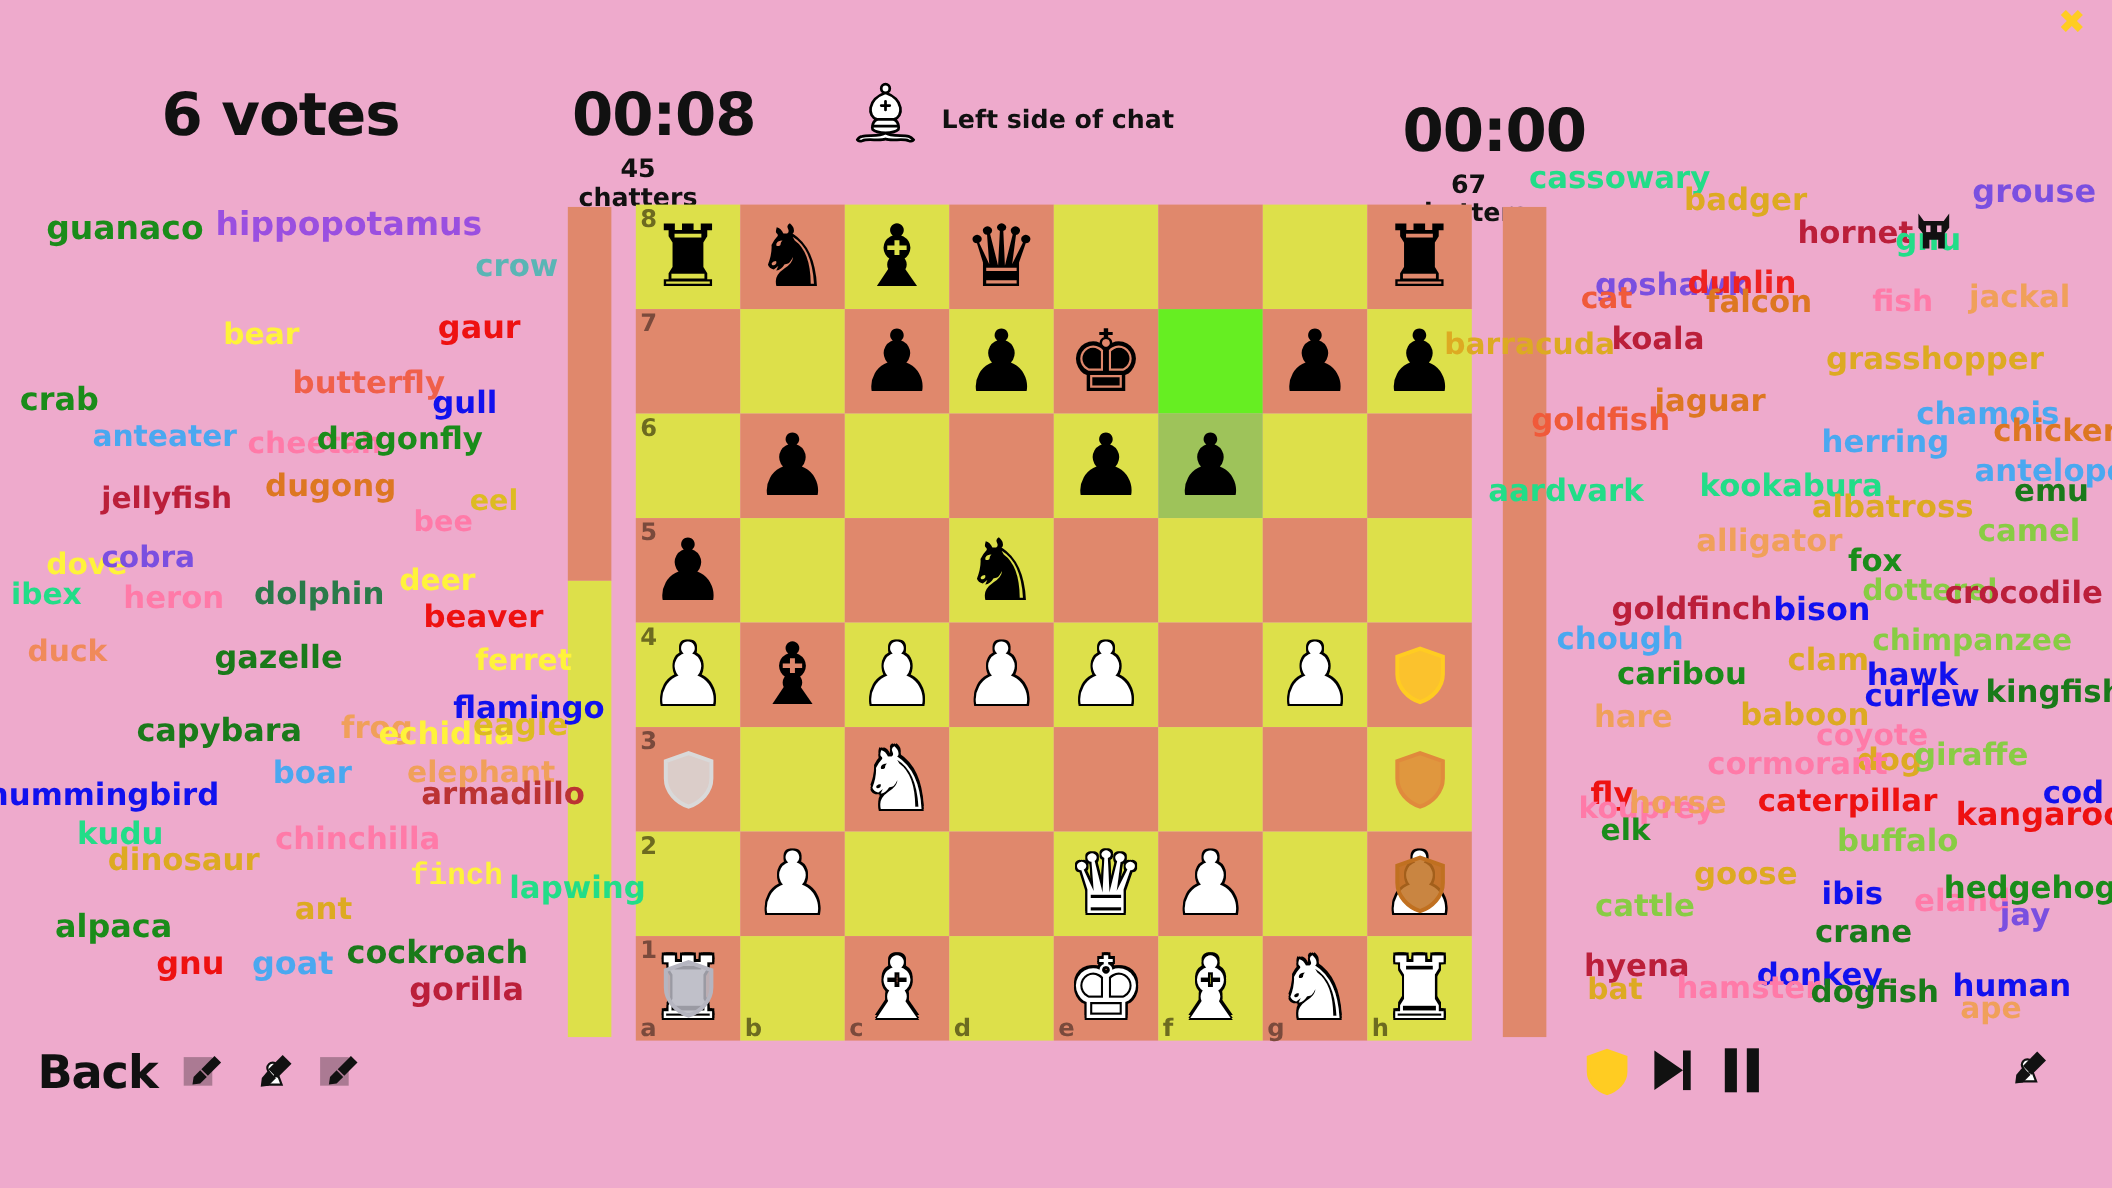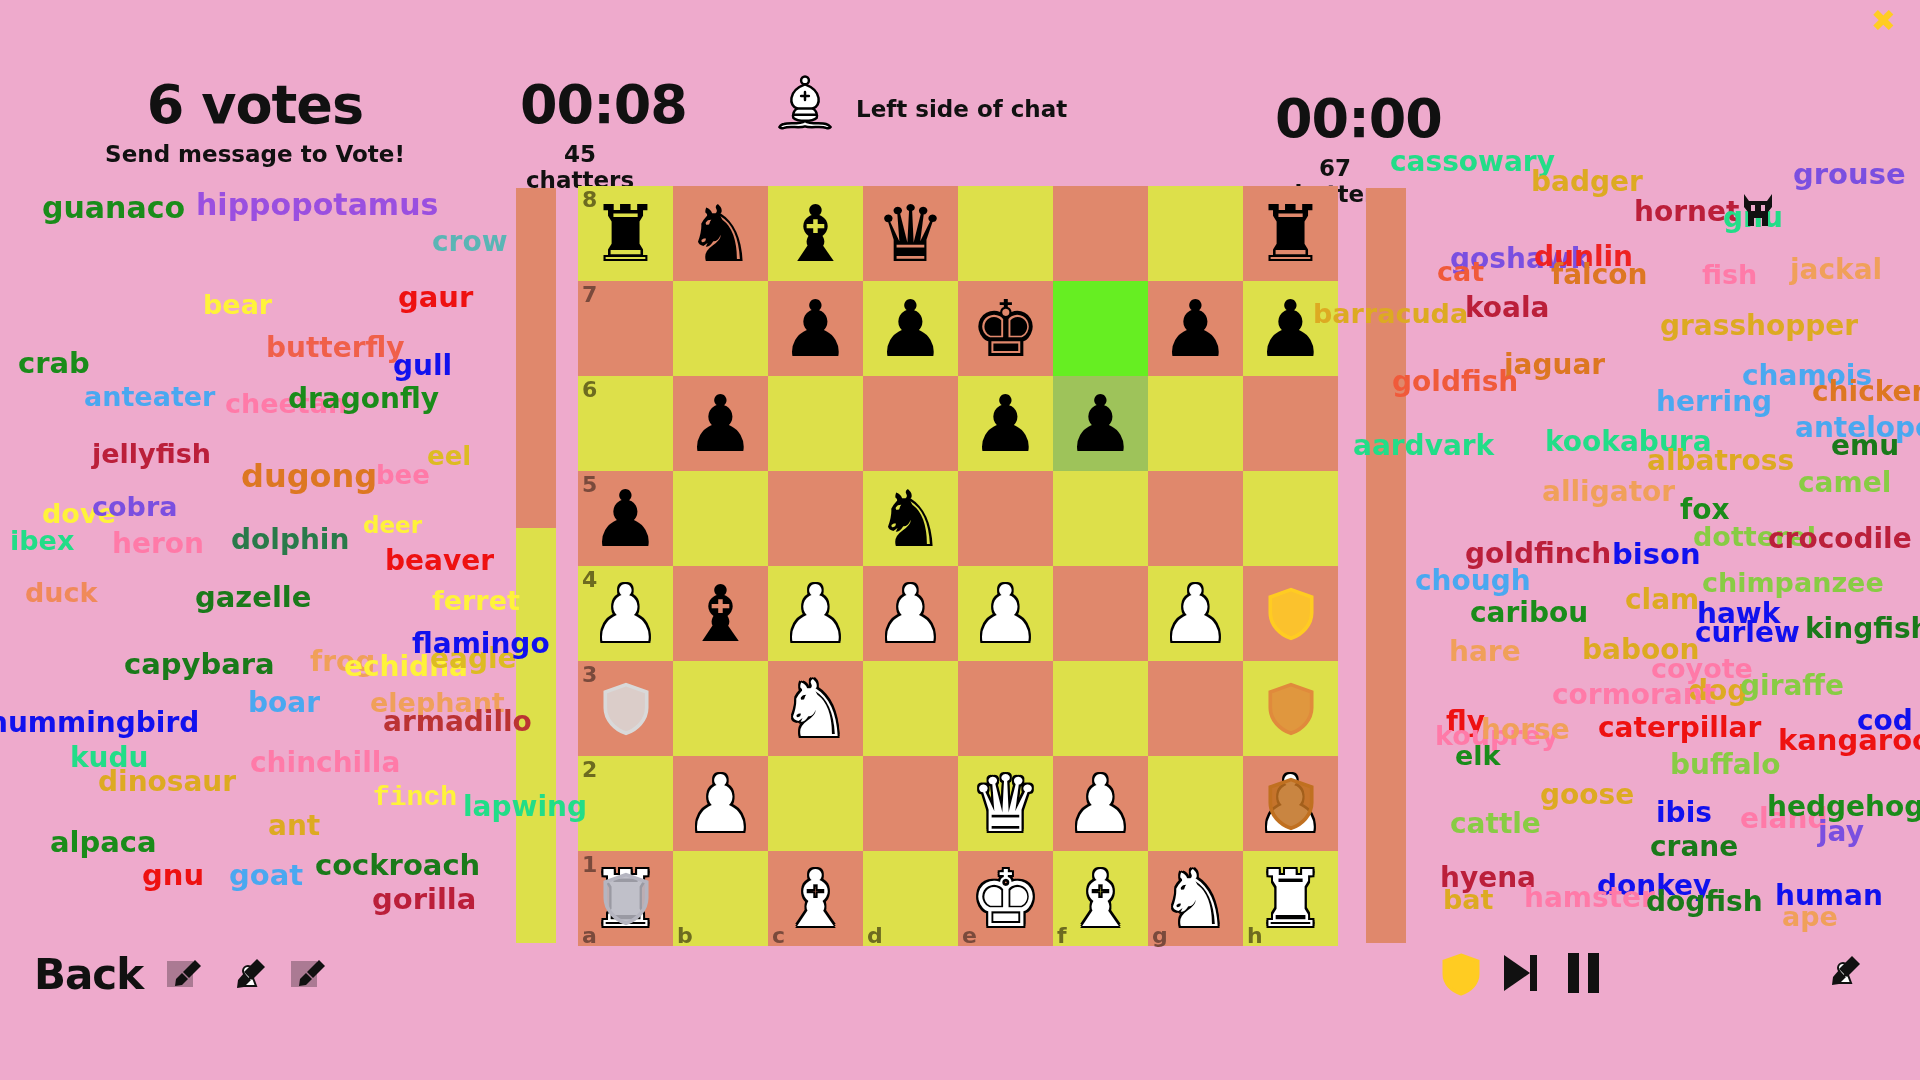--- a/index.html
+++ b/index.html
@@ -75,21 +75,20 @@
 </style>
 </head>
 <body>
 
 <div class="abs" id="demo-banner">
   <span id="demo-close">✖</span>
 </div>
 
 <div class="abs" id="vote-header">
   <div class="big-num">6 votes</div>
-  <div class="sub-txt">Send message to Vote!</div>
 </div>
 
 <div class="abs" id="left-timer">
   <div class="big-num">00:08</div>
   <div class="sub-txt">45 chatters</div>
 </div>
 
 <div class="abs" id="chat-title-block">
   <span>
     <svg width="70" height="86" viewBox="0 0 45 45">
@@ -307,29 +306,29 @@
     <span class="nm" style="left: 432px; top: 228px; font-size: 28px; color: rgb(90, 181, 181);">crow</span>
     <span class="nm" style="left: 203px; top: 291px; font-size: 27px; color: rgb(255, 243, 58);">bear</span>
     <span class="nm" style="left: 398px; top: 283px; font-size: 29px; color: rgb(238, 17, 17);">gaur</span>
     <span class="nm" style="left: 266px; top: 334px; font-size: 28px; color: rgb(240, 96, 74);">butterfly</span>
     <span class="nm" style="left: 18px; top: 349px; font-size: 29px; color: rgb(26, 140, 26);">crab</span>
     <span class="nm" style="left: 393px; top: 352px; font-size: 28px; color: rgb(17, 17, 238);">gull</span>
     <span class="nm" style="left: 84px; top: 383px; font-size: 27px; color: rgb(74, 168, 240);">anteater</span>
     <span class="nm" style="left: 225px; top: 390px; font-size: 27px; color: rgb(255, 122, 168);">cheetah</span>
     <span class="nm" style="left: 288px; top: 385px; font-size: 28px; color: rgb(26, 140, 26);">dragonfly</span>
     <span class="nm" style="left: 92px; top: 440px; font-size: 27px; color: rgb(187, 31, 58);">jellyfish</span>
-    <span class="nm" style="left: 241px; top: 460px; font-size: 32px; color: rgb(221, 119, 34); text-align: right;">dugong</span>
+    <span class="nm" style="left: 241px; top: 428px; font-size: 28px; color: rgb(221, 119, 34); text-align: right;">dugong</span>
     <span class="nm" style="left: 376px; top: 462px; font-size: 26px; color: rgb(255, 122, 168);">bee</span>
     <span class="nm" style="left: 427px; top: 443px; font-size: 26px; color: rgb(221, 187, 34);">eel</span>
     <span class="nm" style="left: 42px; top: 500px; font-size: 27px; color: rgb(255, 243, 58);">dove</span>
     <span class="nm" style="left: 92px; top: 493px; font-size: 27px; color: rgb(122, 79, 224);">cobra</span>
     <span class="nm" style="left: 10px; top: 527px; font-size: 27px; color: rgb(34, 221, 136);">ibex</span>
     <span class="nm" style="left: 112px; top: 530px; font-size: 28px; color: rgb(255, 122, 168);">heron</span>
     <span class="nm" style="left: 231px; top: 526px; font-size: 28px; color: rgb(42, 122, 74);">dolphin</span>
-    <span class="nm" style="left: 363px; top: 514px; font-size: 23px; color: rgb(255, 243, 58);">deer</span>
+    <span class="nm" style="left: 363px; top: 514px; font-size: 27px; color: rgb(255, 243, 58);">deer</span>
     <span class="nm" style="left: 385px; top: 547px; font-size: 28px; color: rgb(238, 17, 17);">beaver</span>
     <span class="nm" style="left: 25px; top: 579px; font-size: 27px; color: rgb(240, 138, 90);">duck</span>
     <span class="nm" style="left: 195px; top: 583px; font-size: 29px; color: rgb(26, 122, 26);">gazelle</span>
     <span class="nm" style="left: 432px; top: 587px; font-size: 27px; color: rgb(255, 243, 58);">ferret</span>
     <span class="nm" style="left: 124px; top: 650px; font-size: 29px; color: rgb(26, 122, 26);">capybara</span>
     <span class="nm" style="left: 310px; top: 648px; font-size: 28px; color: rgb(240, 160, 90);">frog</span>
     <span class="nm" style="left: 344px; top: 653px; font-size: 28px; color: rgb(255, 243, 58);">echidna</span>
     <span class="nm" style="left: 430px; top: 645px; font-size: 28px; color: rgb(221, 187, 34);">eagle</span>
     <span class="nm" style="left: 412px; top: 630px; font-size: 28px; color: rgb(17, 17, 238);">flamingo</span>
     <span class="nm" style="left: 248px; top: 689px; font-size: 28px; color: rgb(74, 168, 240);">boar</span>

